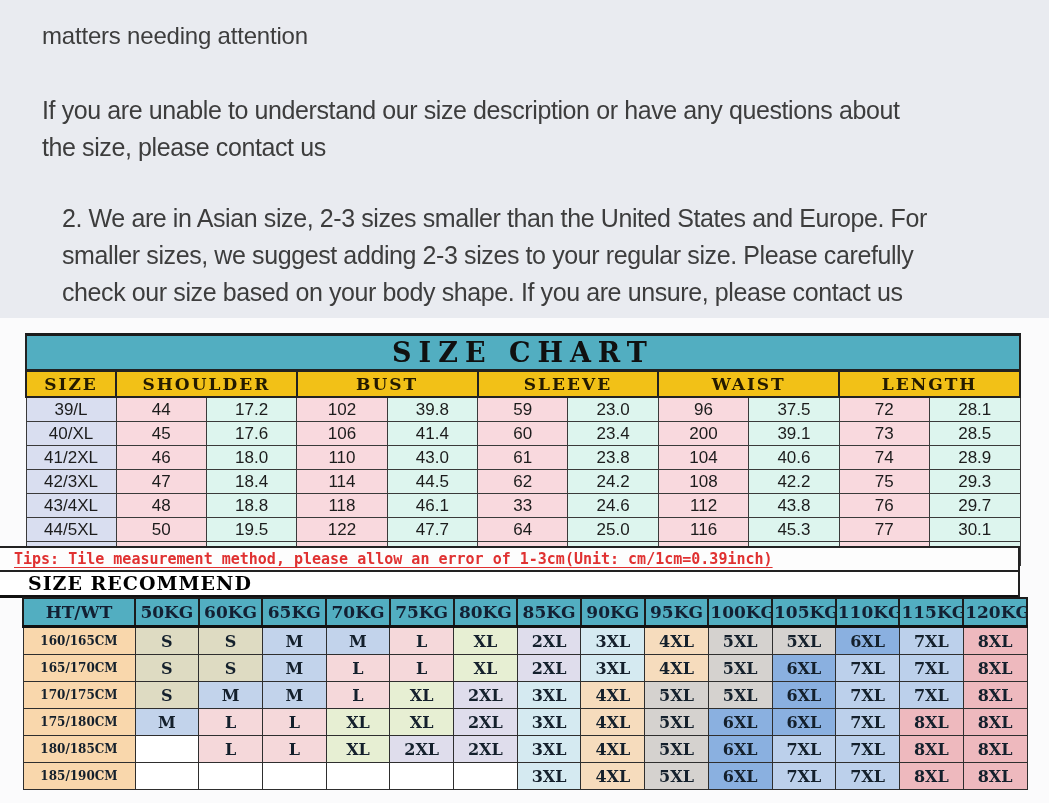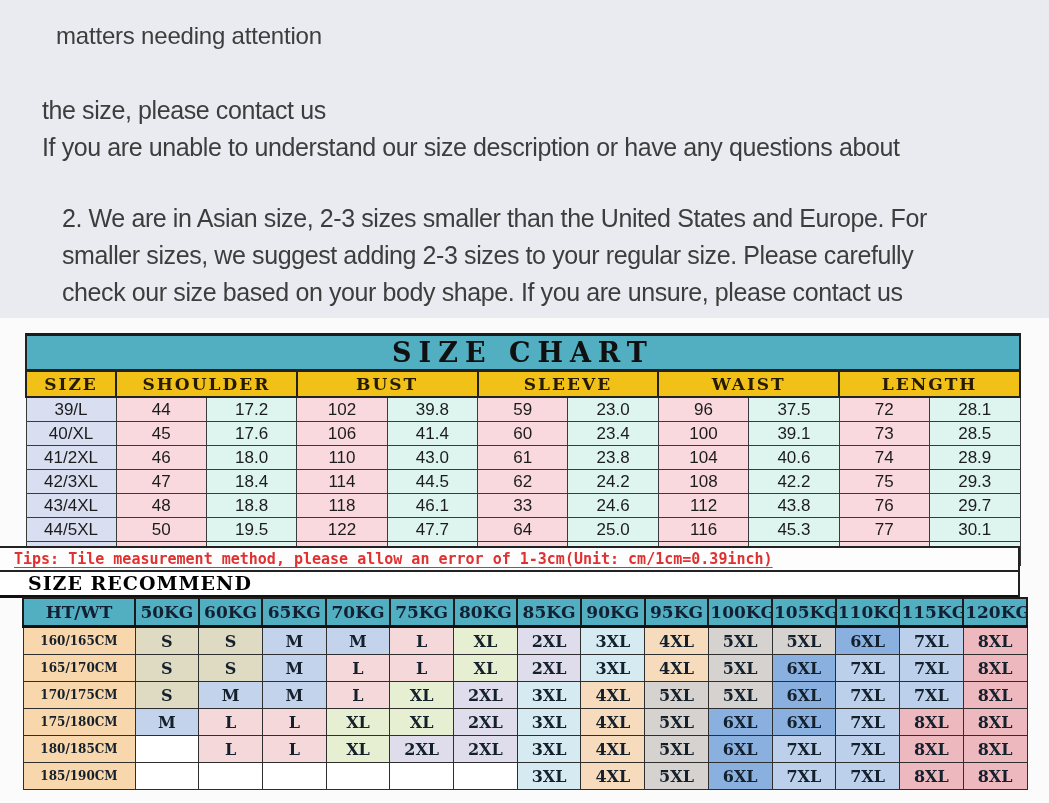--- a/index.html
+++ b/index.html
@@ -2,21 +2,21 @@
 <html style="--page_bg: #fbfbfc; --notice_bg: #e9ebf0; --notice_text: #3d3d3d; --teal_header: #52aec1; --yellow_header: #f2c117; --size_col_bg: #d9def0; --cm_col_bg: #f9d9de; --inch_col_bg: #ddf5ee; --tips_red: #e03131; --height_col_bg: #f9d7ac; --border_dark: #222222;"><head>
 <meta charset="utf-8">
 <style>
   html,body{margin:0;padding:0;background:#ffffff;}
   .page{position:relative;width:1049px;height:803px;background:var(--page_bg,#fbfbfc);overflow:hidden;
         font-family:"Liberation Sans",sans-serif;}
 
   
   .notice{position:absolute;top:0;left:0;width:1049px;height:318px;background:var(--notice_bg,#e9ebf0);
           color:var(--notice_text,#3d3d3d);}
-  .notice-heading{position:absolute;top:22px;left:56px;font-size:24px;letter-spacing:-0.2px;white-space:nowrap;}
+  .notice-heading{position:absolute;top:22px;left:42px;font-size:24px;letter-spacing:-0.2px;white-space:nowrap;}
   .notice-paragraphs{position:absolute;top:92px;left:42px;}
   .para{margin:0 0 0 0;}
   .para + .para{margin-top:34px;margin-left:20px;}
   .para .line{font-size:25px;line-height:37px;letter-spacing:-0.4px;white-space:nowrap;}
 
   
   .size-chart{position:absolute;left:25px;top:333px;width:996px;}
   .sc-title{height:33px;line-height:33px;background:var(--teal_header,#52aec1);
             border:2px solid var(--border_dark,#222);border-top:3px solid #1b1b1b;border-bottom:1px solid #222;
             text-align:center;font-family:"DejaVu Serif",serif;font-weight:bold;font-size:27px;
@@ -50,22 +50,22 @@
 </style>
 </head>
 <body>
 
 <div class="page">
 
   <section class="notice">
     <div class="notice-heading">matters needing attention</div>
     <div class="notice-paragraphs" id="notice-paragraphs">
         <div class="para">
+          <div class="line">If you are unable to understand our size description or have any questions about</div>
           <div class="line">the size, please contact us</div>
-          <div class="line">If you are unable to understand our size description or have any questions about</div>
         </div>
         <div class="para">
           <div class="line">2. We are in Asian size, 2-3 sizes smaller than the United States and Europe. For</div>
           <div class="line">smaller sizes, we suggest adding 2-3 sizes to your regular size. Please carefully</div>
           <div class="line">check our size based on your body shape. If you are unsure, please contact us</div>
         </div>
       </div>
   </section>
 
   <section class="size-chart">
@@ -109,21 +109,21 @@
             <td class="cell-in">28.1</td>
           </tr>
           <tr>
             <td class="cell-size">40/XL</td>
             <td class="cell-cm">45</td>
             <td class="cell-in">17.6</td>
             <td class="cell-cm">106</td>
             <td class="cell-in">41.4</td>
             <td class="cell-cm">60</td>
             <td class="cell-in">23.4</td>
-            <td class="cell-cm">100</td>
+            <td class="cell-cm">200</td>
             <td class="cell-in">39.1</td>
             <td class="cell-cm">73</td>
             <td class="cell-in">28.5</td>
           </tr>
           <tr>
             <td class="cell-size">41/2XL</td>
             <td class="cell-cm">46</td>
             <td class="cell-in">18.0</td>
             <td class="cell-cm">110</td>
             <td class="cell-in">43.0</td>

